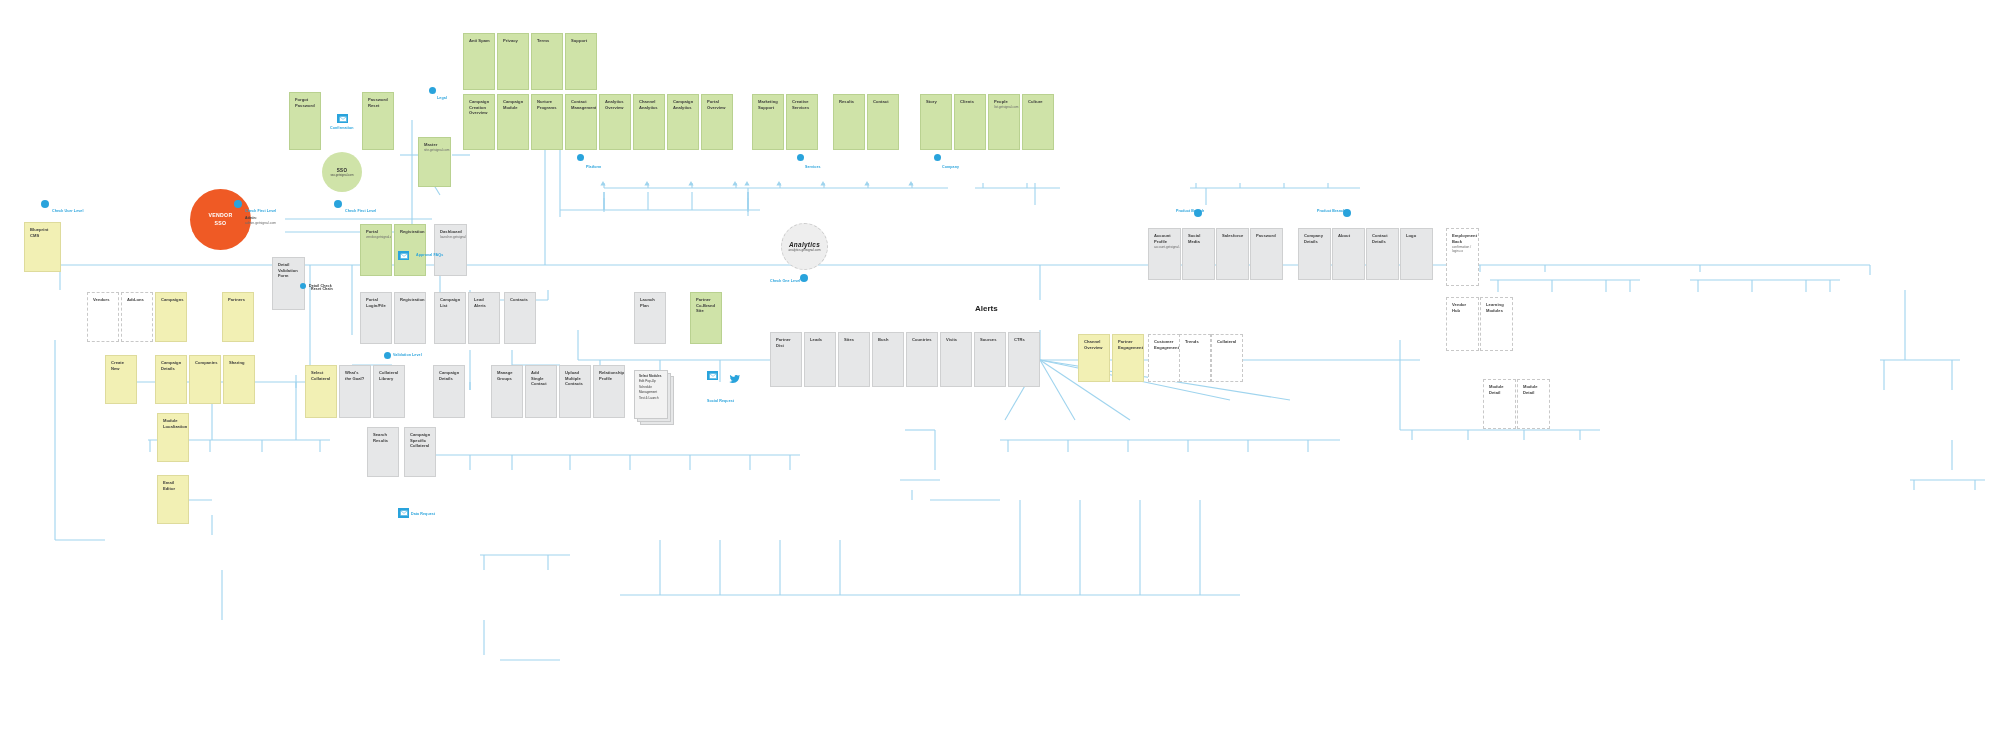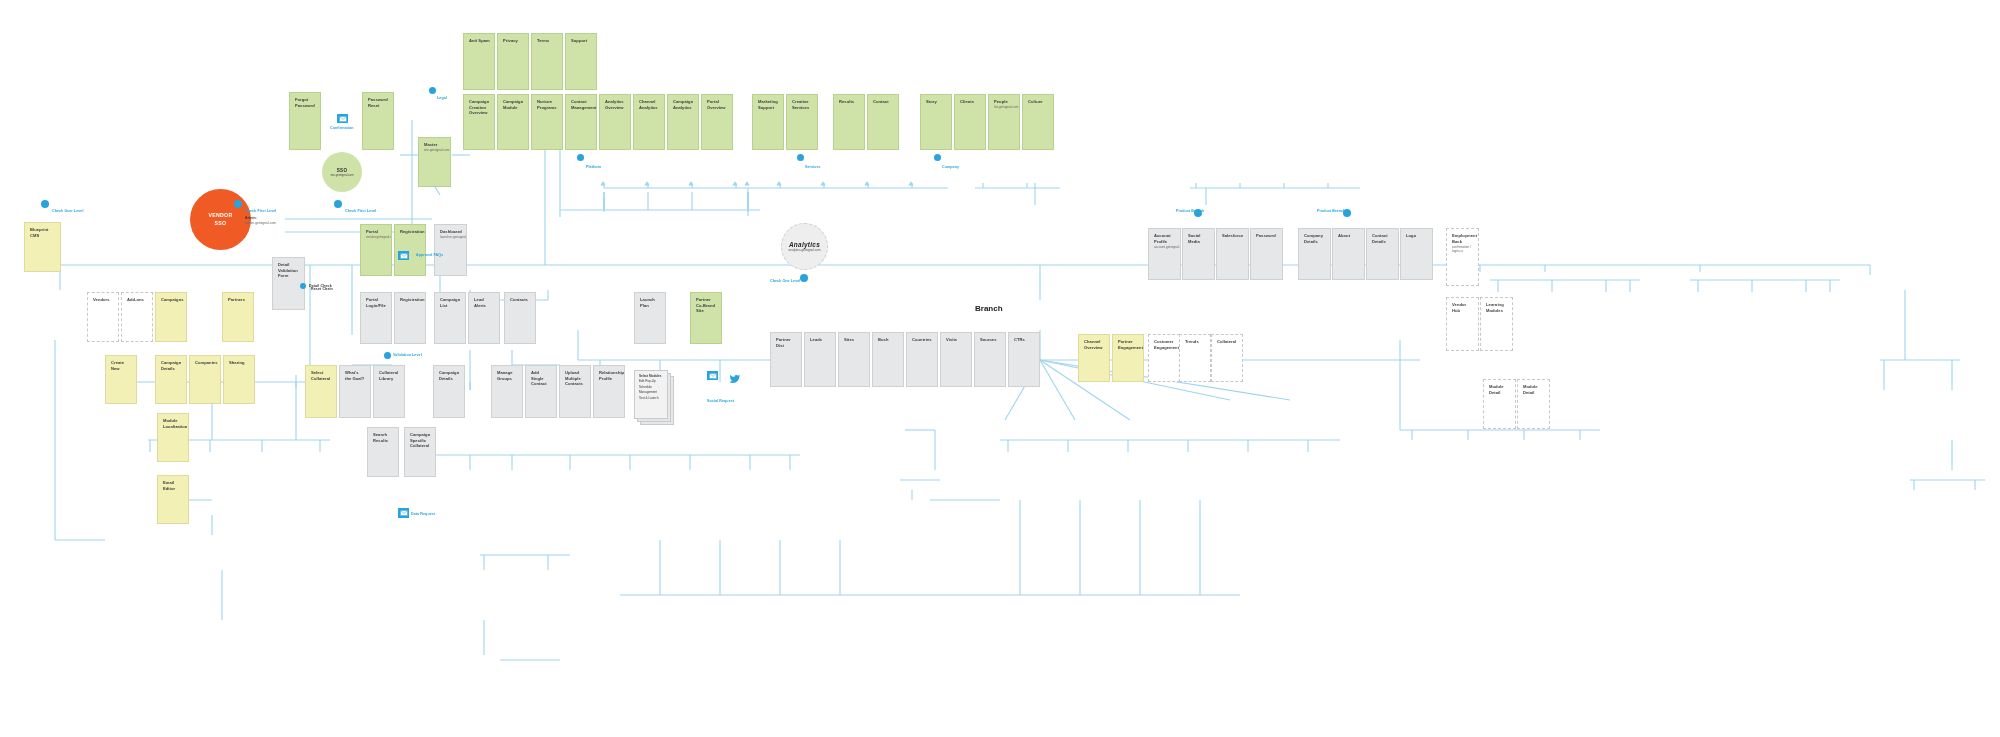--- a/index.html
+++ b/index.html
@@ -373,21 +373,21 @@
   <div class="lbl dk" style="left:309px;top:284px;">Detail Check</div>
   <div class="lbl dk" style="left:311px;top:287px;">Reset Chain</div>
   <div class="lbl" style="left:393px;top:353px;">Validation Level</div>
   <div class="lbl" style="left:770px;top:279px;">Check One Level</div>
   <div class="lbl" style="left:416px;top:253px;">Approval FAQs</div>
   <div class="lbl" style="left:330px;top:126px;">Confirmation</div>
   <div class="lbl" style="left:707px;top:399px;">Social Request</div>
   <div class="lbl" style="left:411px;top:512px;">Data Request</div>
   <div class="lbl" style="left:1176px;top:209px;">Product Branch</div>
   <div class="lbl" style="left:1317px;top:209px;">Product Branch</div>
-  <div class="bigword" style="left:975px;top:304px;">Branch</div>
+  <div class="bigword" style="left:975px;top:304px;">Alerts</div>
 
   <div class="note" style="left:245px;top:216px;">
     <b>Admin:</b>
     <span>admin.getsignal.com</span>
   </div>
 
   <div class="mailicon" style="left:337px;top:114px;width:11px;height:9px;">
     <svg width="8" height="6" viewBox="0 0 8 6">
         <rect x=".4" y=".4" width="7.2" height="5.2" fill="#fff" stroke="#29a3dc" stroke-width=".5"></rect>
         <path d="M.6 .7 L4 3.4 L7.4 .7" fill="none" stroke="#29a3dc" stroke-width=".5"></path>

